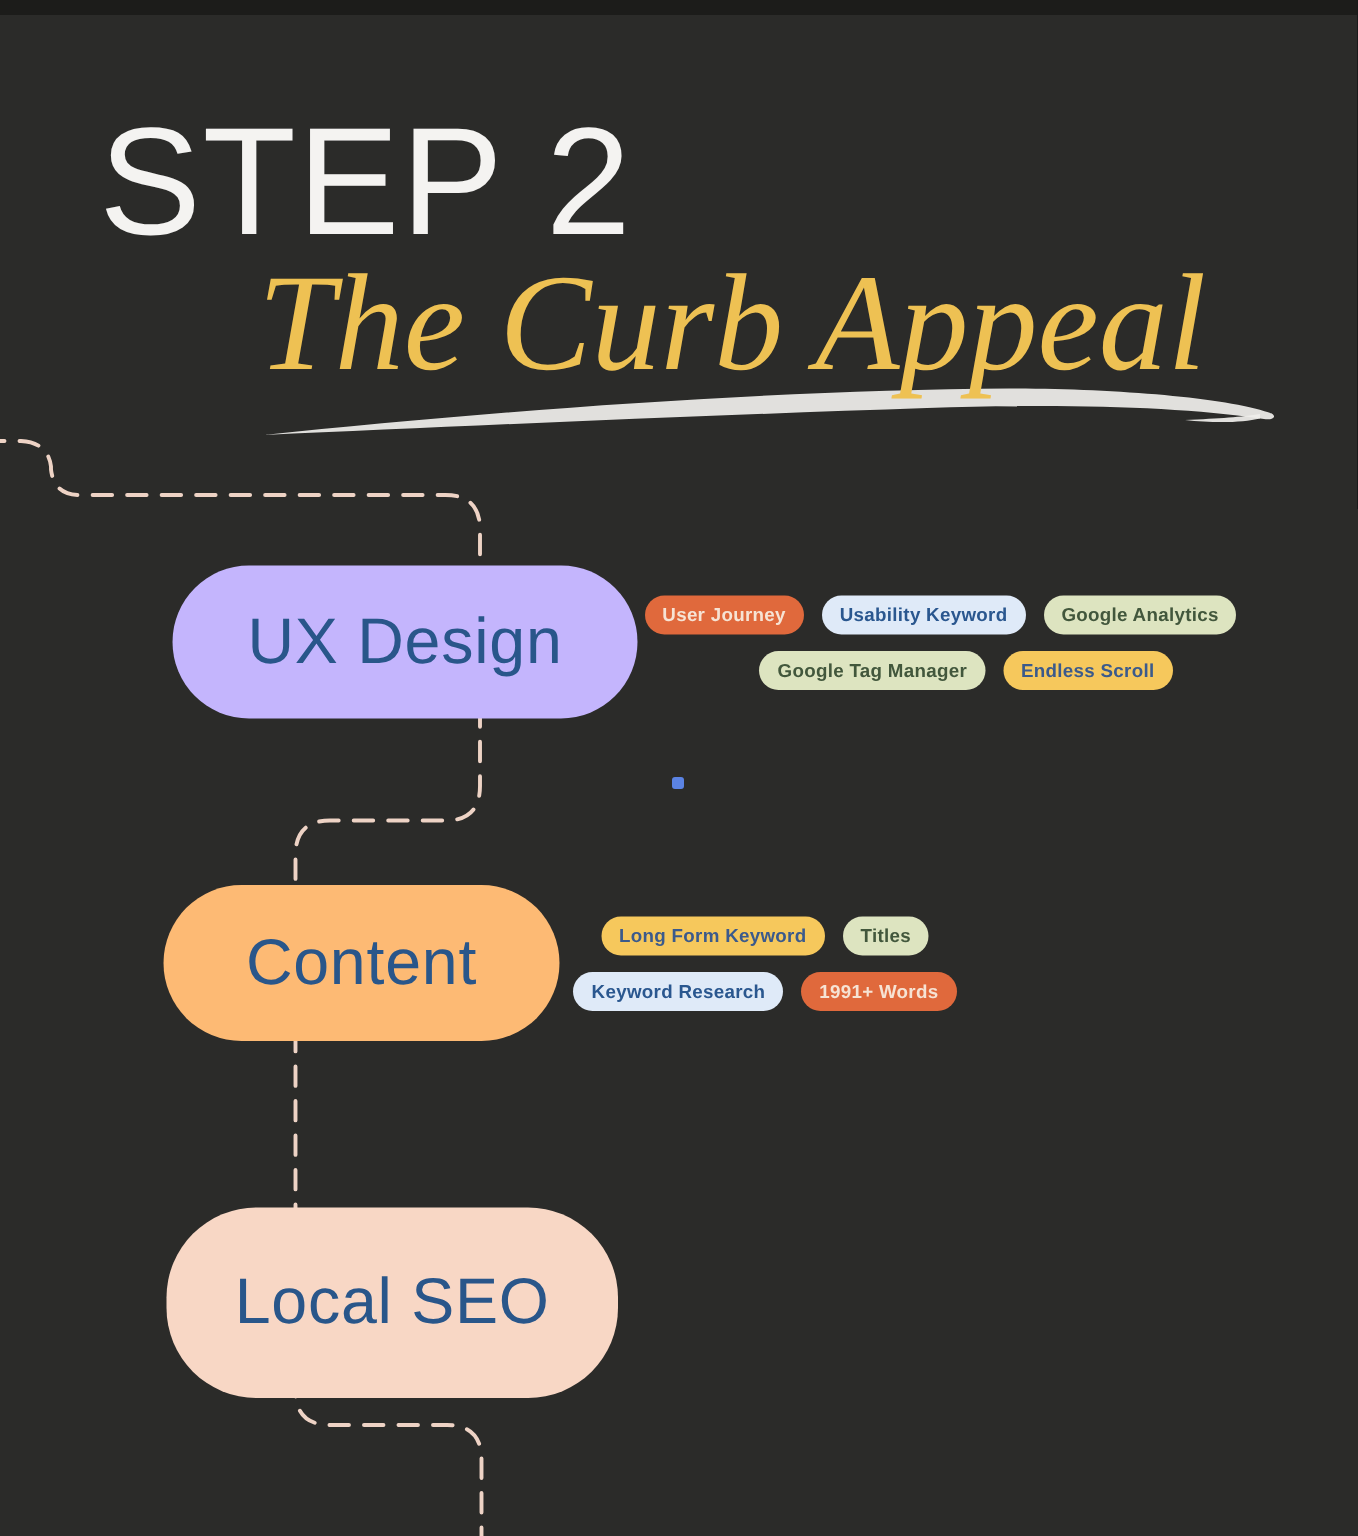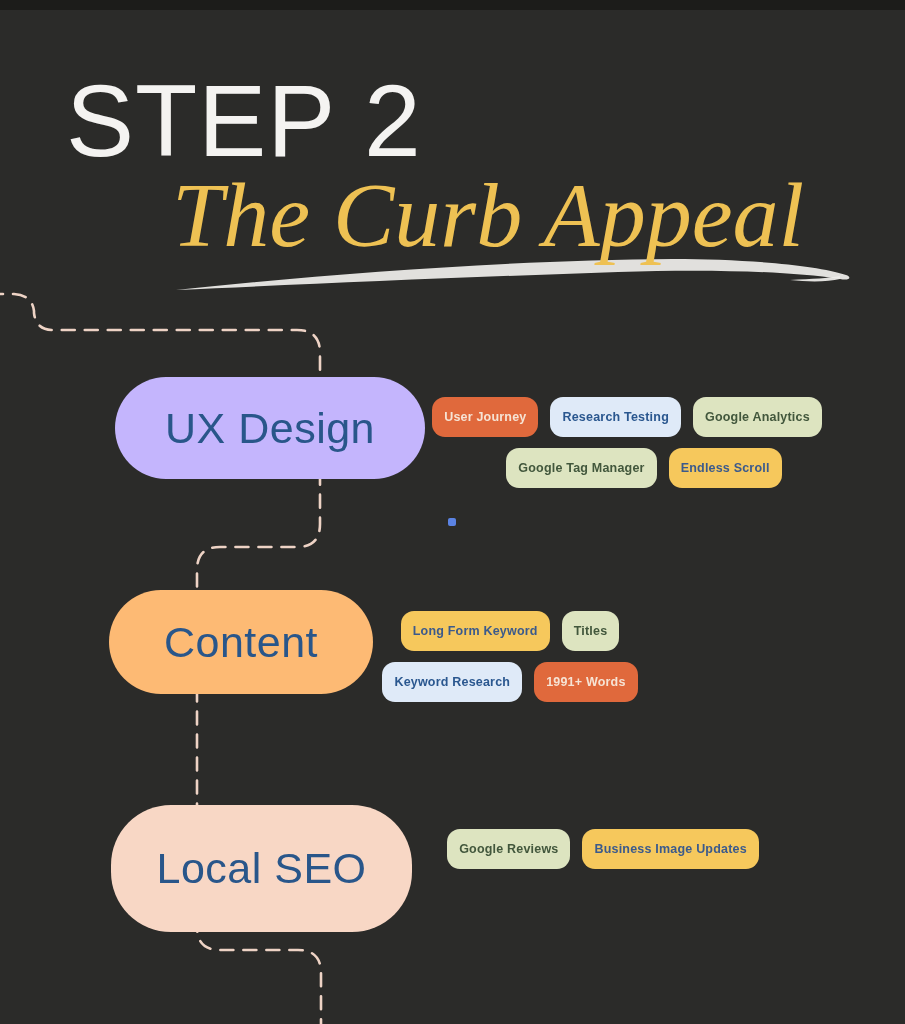--- a/index.html
+++ b/index.html
@@ -36,21 +36,21 @@
   .pill-ux{left:115px;top:377px;width:310px;height:102px;}
   .pill-content{left:109px;top:590px;width:264px;height:104px;}
   .pill-local{left:111px;top:805px;width:301px;height:127px;}
   .tag-group{position:absolute;z-index:2;display:flex;flex-direction:column;align-items:center;row-gap:11px;}
   .tag-group-ux{left:448px;top:397px;width:358px;}
   .tag-group-ux .tag-row:nth-child(2){margin-left:34px;}
   .tag-group-content{left:385px;top:611px;width:250px;}
   .tag-group-local{left:428px;top:829px;width:350px;}
   .tag-row{display:flex;column-gap:12px;justify-content:center;}
   .tag{
-    display:inline-flex;align-items:center;height:16px;padding:12px 12px;border-radius:13px;
+    display:inline-flex;align-items:center;height:26px;padding:0 12px;border-radius:13px;
     font-size:12.5px;font-weight:700;letter-spacing:.2px;white-space:nowrap;
   }
   .tag-orange{background:var(--o-bg);color:var(--o-tx);}
   .tag-blue{background:var(--b-bg);color:var(--b-tx);}
   .tag-green{background:var(--g-bg);color:var(--g-tx);}
   .tag-yellow{background:var(--y-bg);color:var(--y-tx);}
   .blue-dot{position:absolute;left:448px;top:518px;width:8px;height:8px;border-radius:2px;background:var(--dot);z-index:4;}
 </style>
 </head>
 <body>
@@ -75,21 +75,21 @@
   </svg>
 
   <h2 class="subtitle">The Curb Appeal</h2>
 
   <div class="pill pill-ux" style="background: #c4b5fd;">
     <span>UX Design</span>
   </div>
   <div class="tag-group tag-group-ux">
       <div class="tag-row">
         <span class="tag tag-orange">User Journey</span>
-        <span class="tag tag-blue">Research Testing</span>
+        <span class="tag tag-blue">Usability Keyword</span>
         <span class="tag tag-green">Google Analytics</span>
       </div>
       <div class="tag-row">
         <span class="tag tag-green">Google Tag Manager</span>
         <span class="tag tag-yellow">Endless Scroll</span>
       </div>
     </div>
 
   <div class="pill pill-content" style="background: #fdba74;">
     <span>Content</span>
@@ -102,20 +102,16 @@
       <div class="tag-row">
         <span class="tag tag-blue">Keyword Research</span>
         <span class="tag tag-orange">1991+ Words</span>
       </div>
     </div>
 
   <div class="pill pill-local" style="background: rgb(248, 215, 197);">
     <span>Local SEO</span>
   </div>
   <div class="tag-group tag-group-local">
-      <div class="tag-row">
-        <span class="tag tag-green">Google Reviews</span>
-        <span class="tag tag-yellow">Business Image Updates</span>
-      </div>
     </div>
 
   <div class="blue-dot"></div>
 </div>
 
 </body></html>

